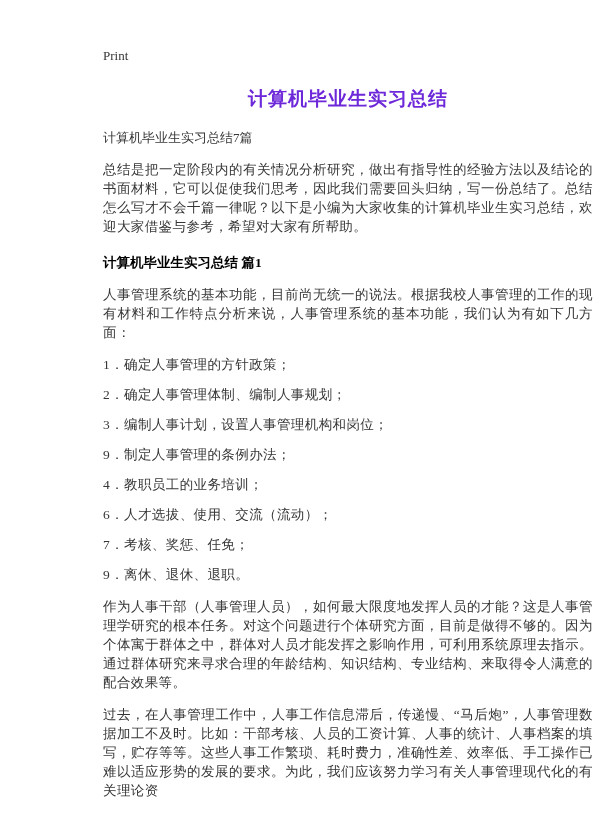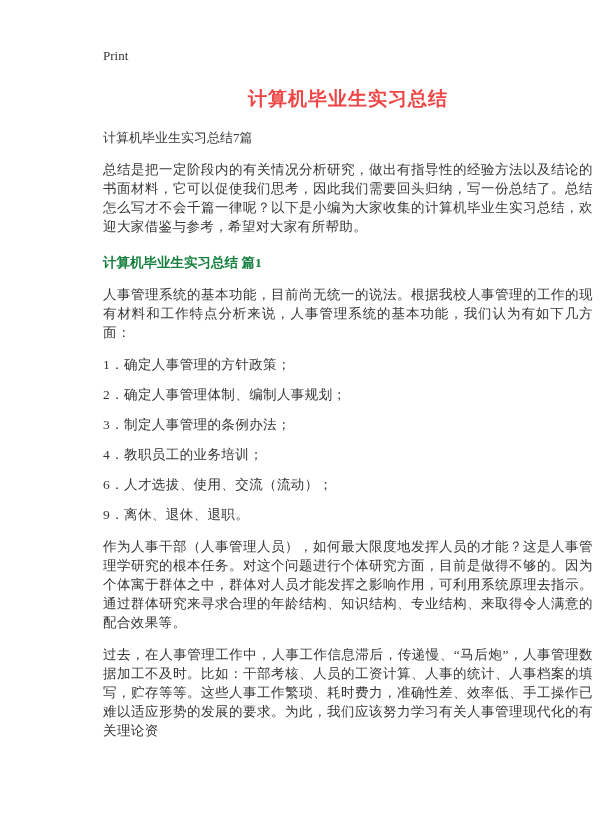--- a/index.html
+++ b/index.html
@@ -26,41 +26,41 @@
     color: #363636;
     text-decoration: none;
     display: inline-block;
     margin: 0 0 10px 0;
     cursor: pointer;
   }
   .doc-title {
     font-size: 19px;
     font-weight: bold;
     text-align: center;
-    color: #ef4444;
+    color: #6d28d9;
     margin: 12px 0 16px 0;
     letter-spacing: 1px;
   }
   .doc-subtitle {
     font-size: 13px;
     margin: 0 0 13px 0;
     line-height: 19px;
   }
   p.body-par {
     font-size: 13.5px;
     line-height: 19px;
     margin: 13px 0;
     text-align: justify;
     text-justify: inter-ideograph;
     letter-spacing: 0.4px;
   }
   .section-heading {
     font-size: 13.5px;
     font-weight: bold;
-    color: #15803d;
+    color: #000000;
     margin: 17px 0 13px 0;
     line-height: 19px;
   }
   .num-list {
     margin: 0;
   }
   .num-list .list-item {
     font-size: 13.5px;
     line-height: 19px;
     margin: 11px 0;
@@ -81,23 +81,25 @@
 
     <p class="body-par">总结是把一定阶段内的有关情况分析研究，做出有指导性的经验方法以及结论的书面材料，它可以促使我们思考，因此我们需要回头归纳，写一份总结了。总结怎么写才不会千篇一律呢？以下是小编为大家收集的计算机毕业生实习总结，欢迎大家借鉴与参考，希望对大家有所帮助。</p>
 
     <h2 class="section-heading">计算机毕业生实习总结 篇1</h2>
 
     <p class="body-par">人事管理系统的基本功能，目前尚无统一的说法。根据我校人事管理的工作的现有材料和工作特点分析来说，人事管理系统的基本功能，我们认为有如下几方面：</p>
 
     <div class="num-list">
       <div class="list-item">1．确定人事管理的方针政策；</div>
       <div class="list-item">2．确定人事管理体制、编制人事规划；</div>
-      <div class="list-item">3．制定人事管理的条例办法；</div>
+      <div class="list-item">3．编制人事计划，设置人事管理机构和岗位；</div>
+      <div class="list-item">9．制定人事管理的条例办法；</div>
       <div class="list-item">4．教职员工的业务培训；</div>
       <div class="list-item">6．人才选拔、使用、交流（流动）；</div>
+      <div class="list-item">7．考核、奖惩、任免；</div>
       <div class="list-item">9．离休、退休、退职。</div>
     </div>
 
     <p class="body-par">作为人事干部（人事管理人员），如何最大限度地发挥人员的才能？这是人事管理学研究的根本任务。对这个问题进行个体研究方面，目前是做得不够的。因为个体寓于群体之中，群体对人员才能发挥之影响作用，可利用系统原理去指示。通过群体研究来寻求合理的年龄结构、知识结构、专业结构、来取得令人满意的配合效果等。</p>
 
     <p class="body-par">过去，在人事管理工作中，人事工作信息滞后，传递慢、“马后炮”，人事管理数据加工不及时。比如：干部考核、人员的工资计算、人事的统计、人事档案的填写，贮存等等。这些人事工作繁琐、耗时费力，准确性差、效率低、手工操作已难以适应形势的发展的要求。为此，我们应该努力学习有关人事管理现代化的有关理论资</p>
 
   </div>
 </div>
 

